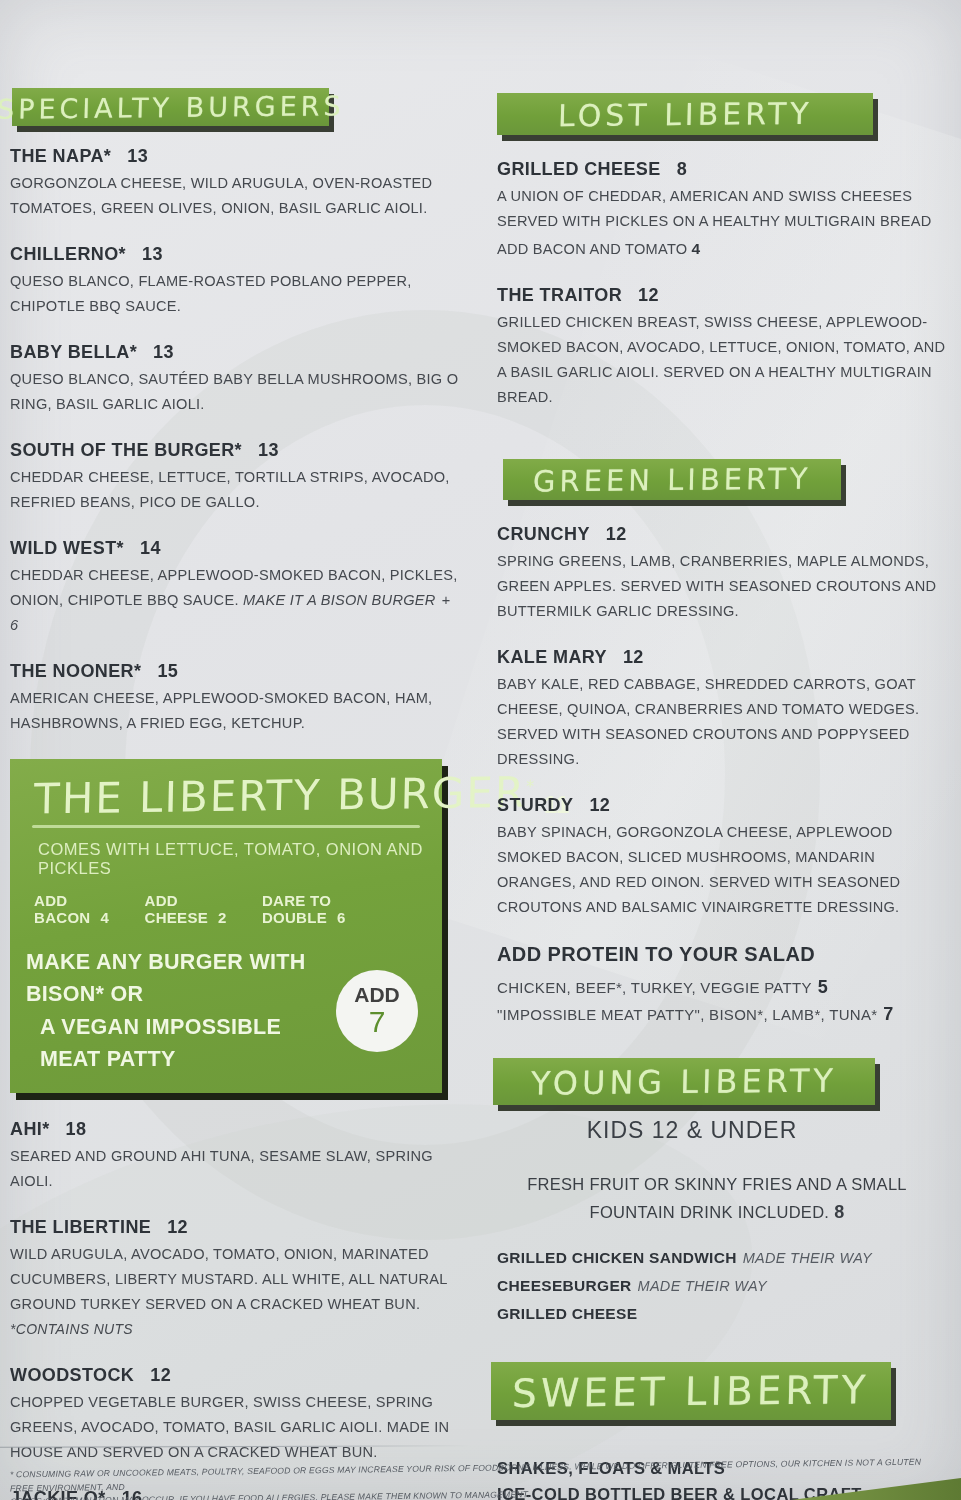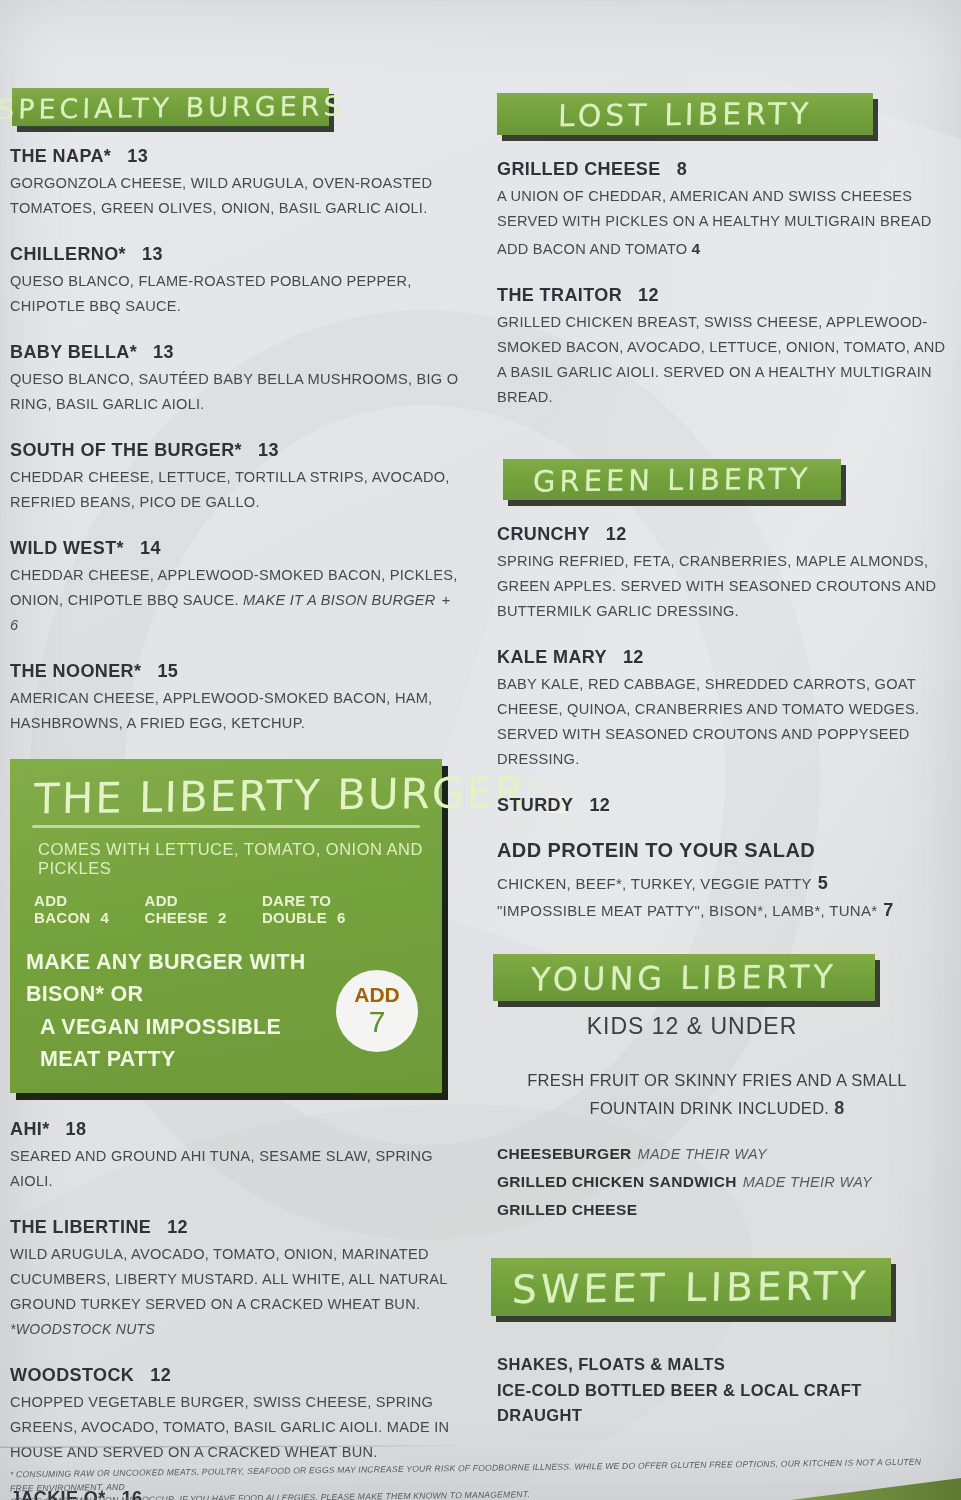--- a/index.html
+++ b/index.html
@@ -70,21 +70,21 @@
   .lb-underline{height:3px;background:rgba(214,236,180,0.75);border-radius:2px;margin:6px 6px 12px 6px;}
   .lb-sub{font-size:16.5px;color:#ddeec0;letter-spacing:0.5px;padding-left:12px;margin-bottom:14px;}
   .lb-addons{display:flex;padding:0 10px 0 8px;justify-content:flex-end;margin-bottom:20px;}
   .lb-addon{font-size:15px;font-weight:bold;color:#e8f3d2;letter-spacing:0.3px;}
   .lb-addon .ap{margin-left:10px;}
   .lb-promo{display:flex;align-items:center;justify-content:center;}
   .lb-promo-text{flex:1;font-size:21.5px;font-weight:bold;color:#f0f7e2;line-height:1.5;letter-spacing:0.3px;}
   .lb-promo-text .l2{padding-left:14px;}
   .lb-badge{width:82px;height:82px;border-radius:50%;background:#f4f5f2;display:flex;flex-direction:column;
     align-items:center;justify-content:center;margin-right:8px;}
-  .lb-badge .b1{font-size:21px;font-weight:bold;color:#a16207;line-height:1;}
+  .lb-badge .b1{font-size:21px;font-weight:bold;color:#404040;line-height:1;}
   .lb-badge .b2{font-size:30px;color:#5d8f2e;line-height:1.1;}
 
   
   .section-gap{height:26px;}
   .protein-head{font-size:20px;font-weight:bold;color:#2e3339;letter-spacing:0.4px;margin:4px 0 8px 0;}
   .protein-line{font-size:15px;color:#45494f;line-height:27px;letter-spacing:0.3px;}
   .protein-line b{font-size:18px;color:#2e3339;margin-left:6px;}
 
   .young-sub{font-size:23px;color:#3a3f45;letter-spacing:1px;text-align:center;width:390px;margin:12px 0 26px 0;}
   .young-intro{font-size:16.5px;color:#3a3f45;letter-spacing:0.3px;line-height:28px;text-align:center;width:440px;}
@@ -173,21 +173,21 @@
     </div>
 
     <div class="item">
       <div class="item-title"><span>AHI*</span><span class="price">18</span></div>
       <div class="item-desc">SEARED AND GROUND AHI TUNA, SESAME SLAW, SPRING AIOLI.</div>
     </div>
 
     <div class="item">
       <div class="item-title"><span>THE LIBERTINE</span><span class="price">12</span></div>
       <div class="item-desc">WILD ARUGULA, AVOCADO, TOMATO, ONION, MARINATED CUCUMBERS, LIBERTY MUSTARD. ALL WHITE, ALL NATURAL GROUND TURKEY SERVED ON A CRACKED WHEAT BUN.</div>
-      <div class="contains">*WOODSTOCK NUTS</div>
+      <div class="contains">*CONTAINS NUTS</div>
     </div>
 
     <div class="item">
       <div class="item-title"><span>WOODSTOCK</span><span class="price">12</span></div>
       <div class="item-desc">CHOPPED VEGETABLE BURGER, SWISS CHEESE, SPRING GREENS, AVOCADO, TOMATO, BASIL GARLIC AIOLI. MADE IN HOUSE AND SERVED ON A CRACKED WHEAT BUN.</div>
     </div>
 
     <div class="item">
       <div class="item-title"><span>JACKIE O*</span><span class="price">16</span></div>
 
@@ -214,48 +214,49 @@
     </div>
 
     <div class="section-gap"></div>
     <div class="band band-green">
       <span class="band-title">GREEN LIBERTY</span>
     </div>
     <div style="height:24px"></div>
 
     <div class="item">
       <div class="item-title"><span>CRUNCHY</span><span class="price">12</span></div>
-      <div class="item-desc">SPRING REFRIED, FETA, CRANBERRIES, MAPLE ALMONDS, GREEN APPLES. SERVED WITH SEASONED CROUTONS AND BUTTERMILK GARLIC DRESSING.</div>
+      <div class="item-desc">SPRING GREENS, LAMB, CRANBERRIES, MAPLE ALMONDS, GREEN APPLES. SERVED WITH SEASONED CROUTONS AND BUTTERMILK GARLIC DRESSING.</div>
     </div>
 
     <div class="item">
       <div class="item-title"><span>KALE MARY</span><span class="price">12</span></div>
       <div class="item-desc">BABY KALE, RED CABBAGE, SHREDDED CARROTS, GOAT CHEESE, QUINOA, CRANBERRIES AND TOMATO WEDGES. SERVED WITH SEASONED CROUTONS AND POPPYSEED DRESSING.</div>
     </div>
 
     <div class="item">
       <div class="item-title"><span>STURDY</span><span class="price">12</span></div>
+      <div class="item-desc">BABY SPINACH, GORGONZOLA CHEESE, APPLEWOOD SMOKED BACON, SLICED MUSHROOMS, MANDARIN ORANGES, AND RED OINON. SERVED WITH SEASONED CROUTONS AND BALSAMIC VINAIRGRETTE DRESSING.</div>
     </div>
 
     <div class="protein-head">ADD PROTEIN TO YOUR SALAD</div>
     <div class="protein-line"><span>CHICKEN, BEEF*, TURKEY, VEGGIE PATTY</span><b>5</b></div>
     <div class="protein-line"><span>"IMPOSSIBLE MEAT PATTY", BISON*, LAMB*, TUNA*</span><b>7</b></div>
 
     <div style="height:30px"></div>
     <div class="band band-young">
       <span class="band-title">YOUNG LIBERTY</span>
     </div>
 
     <div class="young-sub">KIDS 12 &amp; UNDER</div>
 
     <div class="young-intro"><span>FRESH FRUIT OR SKINNY FRIES AND A SMALL FOUNTAIN DRINK INCLUDED.</span> <b>8</b></div>
 
     <div class="kids-list">
+      <div class="kid-line"><span class="kname">GRILLED CHICKEN SANDWICH</span><span class="knote">MADE THEIR WAY</span></div>
       <div class="kid-line"><span class="kname">CHEESEBURGER</span><span class="knote">MADE THEIR WAY</span></div>
-      <div class="kid-line"><span class="kname">GRILLED CHICKEN SANDWICH</span><span class="knote">MADE THEIR WAY</span></div>
       <div class="kid-line"><span class="kname">GRILLED CHEESE</span><span class="knote"></span></div>
     </div>
 
     <div style="height:34px"></div>
     <div class="band band-sweet">
       <span class="band-title">SWEET LIBERTY</span>
     </div>
 
     <div class="sweet-list">
       <div class="sweet-line">SHAKES, FLOATS &amp; MALTS</div>

